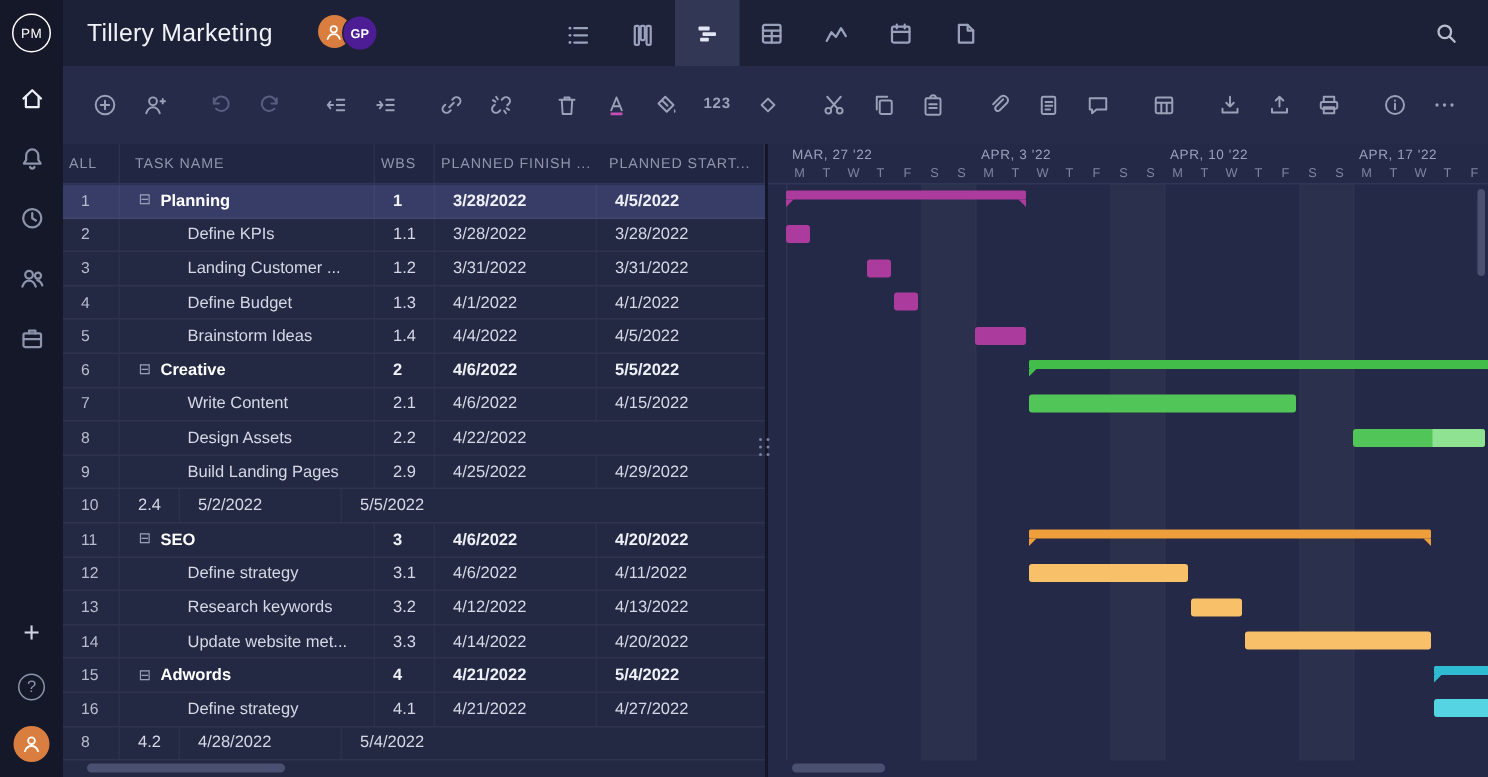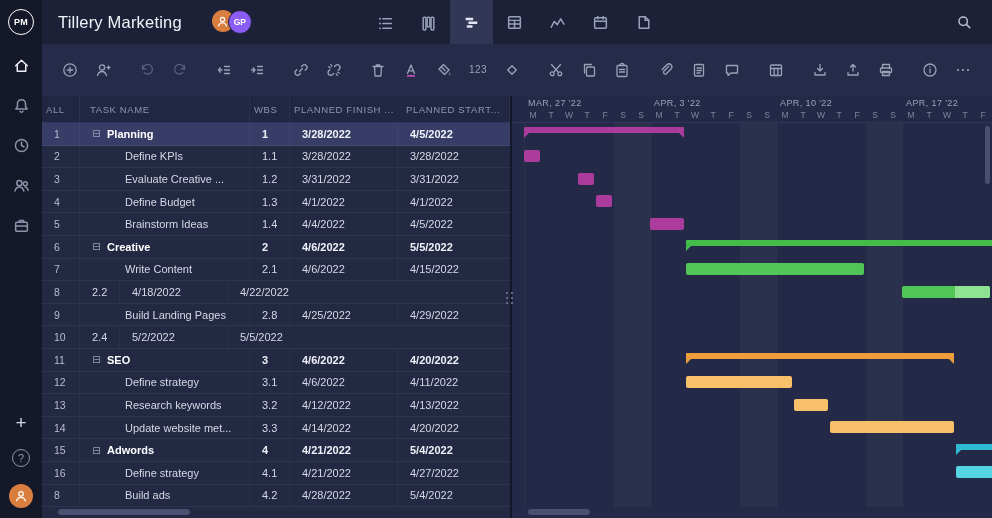--- a/index.html
+++ b/index.html
@@ -4,21 +4,21 @@
 <style>
   html,body{margin:0;padding:0}
   body{width:992px;height:518px;overflow:hidden;background:#0f121e;
        font-family:"Liberation Sans","DejaVu Sans",sans-serif;color:#e8eaf3}
   .app{display:flex;width:992px;height:518px}
 
   
   .sidebar{width:42px;background:#151829;display:flex;flex-direction:column;align-items:center;
            padding:9px 0 10px;box-sizing:border-box;flex:none}
   .logo{width:26px;height:26px;border:1.6px solid #fff;border-radius:50%;color:#fff;font-size:9px;
-        font-weight:700;display:flex;align-items:center;justify-content:center;letter-spacing:.3px;background:none;cursor:pointer}
+        font-weight:400;display:flex;align-items:center;justify-content:center;letter-spacing:.3px;background:none;cursor:pointer}
   .side-icons{display:flex;flex-direction:column;gap:23px;margin-top:22px}
   .sicon{background:none;border:0;padding:0;color:#8d93ab;cursor:pointer;line-height:0}
   .sicon.active{color:#eceef6}
   .sicon svg{width:17px;height:17px;fill:none;stroke:currentColor;stroke-width:1.4;stroke-linecap:round;stroke-linejoin:round}
   .side-bottom{margin-top:auto;display:flex;flex-direction:column;align-items:center;gap:17px}
   .plusbtn{background:none;border:0;color:#d0d4e4;font-size:19px;line-height:1;cursor:pointer;padding:0}
   .helpbtn{width:18px;height:18px;border:1.3px solid #8d93ab;border-radius:50%;background:none;color:#8d93ab;
            font-size:11px;line-height:1;display:flex;align-items:center;justify-content:center;cursor:pointer;padding:0}
   .side-avatar{width:24px;height:24px;border-radius:50%;background:#d97e3f;display:flex;align-items:center;justify-content:center;cursor:pointer}
   .side-avatar svg{width:14px;height:14px;fill:none;stroke:#fff;stroke-width:1.4;stroke-linecap:round}
@@ -39,21 +39,21 @@
   .vbtn.sel{background:#313755;color:#e2e5f2}
   .vbtn svg{width:17px;height:17px;fill:none;stroke:currentColor;stroke-width:1.4;stroke-linecap:round;stroke-linejoin:round}
   .searchbtn{margin-left:auto;margin-right:4px;background:none;border:0;color:#b9bece;cursor:pointer;line-height:0;padding:4px}
   .searchbtn svg{width:16px;height:16px;fill:none;stroke:currentColor;stroke-width:1.5;stroke-linecap:round}
 
   .toolbar{height:52px;background:#262b49;display:flex;align-items:center;padding:0 12px 0 18px;gap:24px;flex:none}
   .grp{display:flex;align-items:center;gap:13px}
   .tb{background:none;border:0;color:#9ba1b7;padding:2px;cursor:pointer;line-height:0;display:flex;align-items:center}
   .tb.dis{color:#585e7e}
   .tb svg{width:16px;height:16px;fill:none;stroke:currentColor;stroke-width:1.3;stroke-linecap:round;stroke-linejoin:round}
-  .t123{font-size:10px;font-weight:400;letter-spacing:.5px;line-height:1;color:#9ba1b7}
+  .t123{font-size:10px;font-weight:700;letter-spacing:.5px;line-height:1;color:#9ba1b7}
 
   
   .content{flex:1;display:flex;position:relative;min-height:0;background:#242947}
 
   .table-pane{width:470px;flex:none;background:#232843;display:flex;flex-direction:column;
               border-right:2px solid #141729;box-sizing:border-box;position:relative}
   .thead{display:flex;height:26px;flex:none;background:#212643;border-bottom:1px solid #303659}
   .th{font-size:9.5px;letter-spacing:.6px;color:#8f95ad;display:flex;align-items:center;padding-left:4px;
       box-sizing:border-box;border-right:1px solid rgba(255,255,255,.05);white-space:nowrap;overflow:hidden}
   .w-num{width:38px}.w-name{width:170px;padding-left:10px}.w-wbs{width:40px}.w-start{width:108px}.w-fin{width:112px;border-right:0}
@@ -156,21 +156,21 @@
 
     <header class="titlebar">
       <h1>Tillery Marketing</h1>
       <div class="avatars">
         <div class="av a1" style="background:#d97e3f">
           <svg viewBox="0 0 16 16">
               <circle cx="8" cy="5.5" r="2.6"></circle>
               <path d="M3 13.5c1-3 3.2-4 5-4s4 1 5 4"></path>
             </svg>
         </div>
-        <div class="av a2" style="background:#8b5cf6">GP</div>
+        <div class="av a2" style="background:#4c1d95">GP</div>
       </div>
       <div class="views">
         <button class="vbtn">
           <svg viewBox="0 0 16 16">
               <path d="M5.5 4.5h8M5.5 9h8M5.5 13.5h8"></path>
               <circle cx="2.8" cy="4.5" r=".9" fill="currentColor" stroke="none"></circle>
               <circle cx="2.8" cy="9" r=".9" fill="currentColor" stroke="none"></circle>
               <circle cx="2.8" cy="13.5" r=".9" fill="currentColor" stroke="none"></circle>
             </svg>
         </button>
@@ -422,21 +422,21 @@
                 <span class="nm">Define KPIs</span>
               </div>
     <div class="c wbs">1.1</div>
     <div class="c date">3/28/2022</div>
     <div class="c date fin">3/28/2022</div>
   </div>
             <div class="trow child">
     <div class="c num">3</div>
     <div class="c name">
                 <span class="tog">⊟</span>
-                <span class="nm">Evaluate Creative ...</span>
+                <span class="nm">Landing Customer ...</span>
               </div>
     <div class="c wbs">1.2</div>
     <div class="c date">3/31/2022</div>
     <div class="c date fin">3/31/2022</div>
   </div>
             <div class="trow child">
     <div class="c num">4</div>
     <div class="c name">
                 <span class="tog">⊟</span>
                 <span class="nm">Define Budget</span>
@@ -470,31 +470,34 @@
     <div class="c name">
                 <span class="tog">⊟</span>
                 <span class="nm">Write Content</span>
               </div>
     <div class="c wbs">2.1</div>
     <div class="c date">4/6/2022</div>
     <div class="c date fin">4/15/2022</div>
   </div>
             <div class="trow child">
     <div class="c num">8</div>
+    <div class="c name">
+                <span class="tog">⊟</span>
+                <span class="nm">Design Assets</span>
+              </div>
     <div class="c wbs">2.2</div>
-    <div class="c date">4/18/2022</div>
     <div class="c date fin">4/22/2022</div>
   </div>
             <div class="trow child">
     <div class="c num">9</div>
     <div class="c name">
                 <span class="tog">⊟</span>
                 <span class="nm">Build Landing Pages</span>
               </div>
-    <div class="c wbs">2.8</div>
+    <div class="c wbs">2.9</div>
     <div class="c date">4/25/2022</div>
     <div class="c date fin">4/29/2022</div>
   </div>
             <div class="trow child">
     <div class="c num">10</div>
     <div class="c wbs">2.4</div>
     <div class="c date">5/2/2022</div>
     <div class="c date fin">5/5/2022</div>
   </div>
             <div class="trow group">
@@ -552,24 +555,20 @@
     <div class="c name">
                 <span class="tog">⊟</span>
                 <span class="nm">Define strategy</span>
               </div>
     <div class="c wbs">4.1</div>
     <div class="c date">4/21/2022</div>
     <div class="c date fin">4/27/2022</div>
   </div>
             <div class="trow child">
     <div class="c num">8</div>
-    <div class="c name">
-                <span class="tog">⊟</span>
-                <span class="nm">Build ads</span>
-              </div>
     <div class="c wbs">4.2</div>
     <div class="c date">4/28/2022</div>
     <div class="c date fin">5/4/2022</div>
   </div>
           </div>
         <div class="hscroll">
           <div class="thumb-h" style="left:16px;width:132px"></div>
         </div>
       </section>
 

